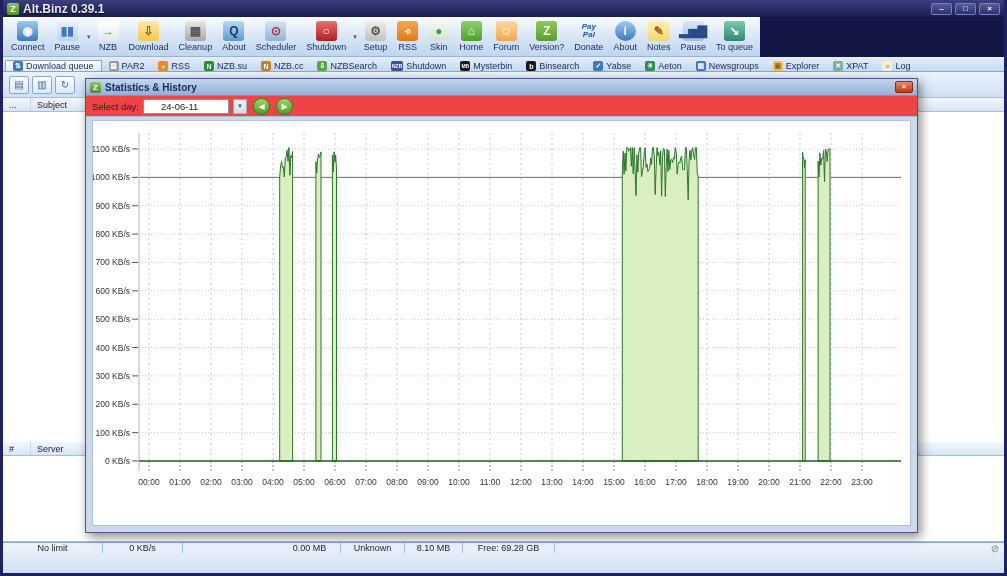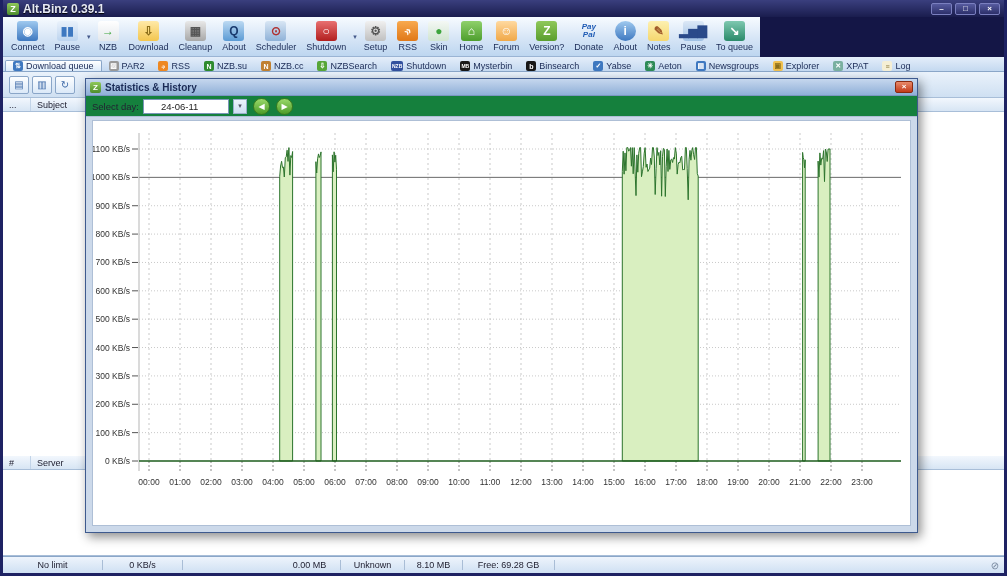--- a/index.html
+++ b/index.html
@@ -32,35 +32,35 @@
   
   .workspace{flex:1;display:flex;flex-direction:column;background:#fff;min-height:0;}
   .queue-mini-toolbar{height:26px;background:linear-gradient(180deg,#eaf2fb,#cfe0f2);display:flex;align-items:center;gap:3px;padding:0 6px;border-bottom:1px solid #a8bed8;}
   .mini-btn{width:20px;height:18px;border:1px solid #8aa6c8;border-radius:2px;background:linear-gradient(180deg,#fdfeff,#dbe9f8);font-size:10px;color:#3e6aa8;display:flex;align-items:center;justify-content:center;}
   .col-header{height:14px;background:linear-gradient(180deg,#f2f7fd,#d7e5f4);border-bottom:1px solid #a8bed8;display:flex;font-size:9px;color:#223;align-items:center;}
   .ch-cell{padding:0 6px;border-right:1px solid #c2d4e8;height:100%;display:flex;align-items:center;}
   .ch-first{width:28px;}
   .queue-list{flex:1;background:#fff;}
   .server-list{height:86px;background:#fff;border-bottom:1px solid #a8bed8;}
   
-  .statusbar{height:17px;background:linear-gradient(180deg,#eef4fc,#cfe0f3);border-top:1px solid #8aa6c8;display:flex;align-items:center;font-size:9px;color:#223;flex:0 0 auto;}
+  .statusbar{height:31px;background:linear-gradient(180deg,#eef4fc,#cfe0f3);border-top:1px solid #8aa6c8;display:flex;align-items:flex-start;font-size:9px;color:#223;flex:0 0 auto;}
   .sb-cell{display:flex;align-items:center;justify-content:center;border-right:1px solid #a9bdd6;white-space:nowrap;padding:0 2px;}
   .sb-progress{background:linear-gradient(180deg,#d8f2c8,#bce6a8);}
   .sb-flex{flex:1;border-right:none;}
   .sb-icon{width:18px;display:flex;align-items:center;justify-content:center;color:#7a8aa0;font-size:10px;}
   
   .dialog{position:absolute;left:85px;top:78px;width:833px;height:455px;background:#ccd9ea;border:1px solid #3e5a8e;box-shadow:3px 4px 10px rgba(0,0,0,.45);display:flex;flex-direction:column;}
   .dialog-titlebar{height:17px;background:linear-gradient(180deg,#c6d7ee,#8fb0d8);display:flex;align-items:center;gap:4px;padding:0 4px;border-bottom:1px solid #7a96c0;flex:0 0 auto;}
   .dlg-icon{width:11px;height:11px;background:linear-gradient(180deg,#8fc85a,#4e8e2e);color:#fff;font-size:8px;font-weight:bold;display:flex;align-items:center;justify-content:center;border-radius:2px;}
   .dialog-title{font-size:10px;font-weight:bold;color:#1a2a55;}
   .dialog-close{margin-left:auto;width:18px;height:12px;background:linear-gradient(180deg,#e88a6a,#c23a1a);border:1px solid #8a2a10;border-radius:2px;color:#fff;font-size:8px;line-height:10px;text-align:center;font-weight:bold;}
   .dialog-tabs{height:16px;background:#c3d3e8;display:flex;align-items:flex-end;padding:1px 4px 0;gap:1px;border-bottom:1px solid #9ab0cc;flex:0 0 auto;}
   .dtab{font-size:9.5px;color:#223;padding:1px 9px 2px;border:1px solid transparent;white-space:nowrap;}
   .dtab.active{background:linear-gradient(180deg,#ffffff,#eef4fb);border:1px solid #d0905a;border-bottom-color:#fff;border-radius:2px 2px 0 0;}
-  .dialog-controls{height:21px;display:flex;align-items:center;gap:4px;padding:0 6px;background:#15803d;border-bottom:1px solid #aebfd6;flex:0 0 auto;}
+  .dialog-controls{height:21px;display:flex;align-items:center;gap:4px;padding:0 6px;background:#ef4444;border-bottom:1px solid #aebfd6;flex:0 0 auto;}
   .dc-label{font-size:9.5px;color:#223;}
   .day-input{width:86px;height:15px;font-size:9.5px;border:1px solid #7a96b8;background:#fff;padding:0 17px;font-family:"Liberation Sans",sans-serif;color:#222;}
   .day-drop{width:14px;height:15px;border:1px solid #9ab0cc;background:linear-gradient(180deg,#eef4fb,#cfe0f2);font-size:7px;color:#556;display:flex;align-items:center;justify-content:center;}
   .nav-btn{width:17px;height:17px;border-radius:50%;background:linear-gradient(180deg,#9ad96a,#4d9c28);border:1px solid #3a7a1e;color:#fff;font-size:8px;display:flex;align-items:center;justify-content:center;margin-left:2px;}
   .chart-panel{flex:1;margin:3px 6px 6px;background:#fff;border:1px solid #aebfd6;overflow:hidden;}
   svg{font-family:"Liberation Sans",sans-serif;display:block;}
 </style>
 </head>
 <body>
 

